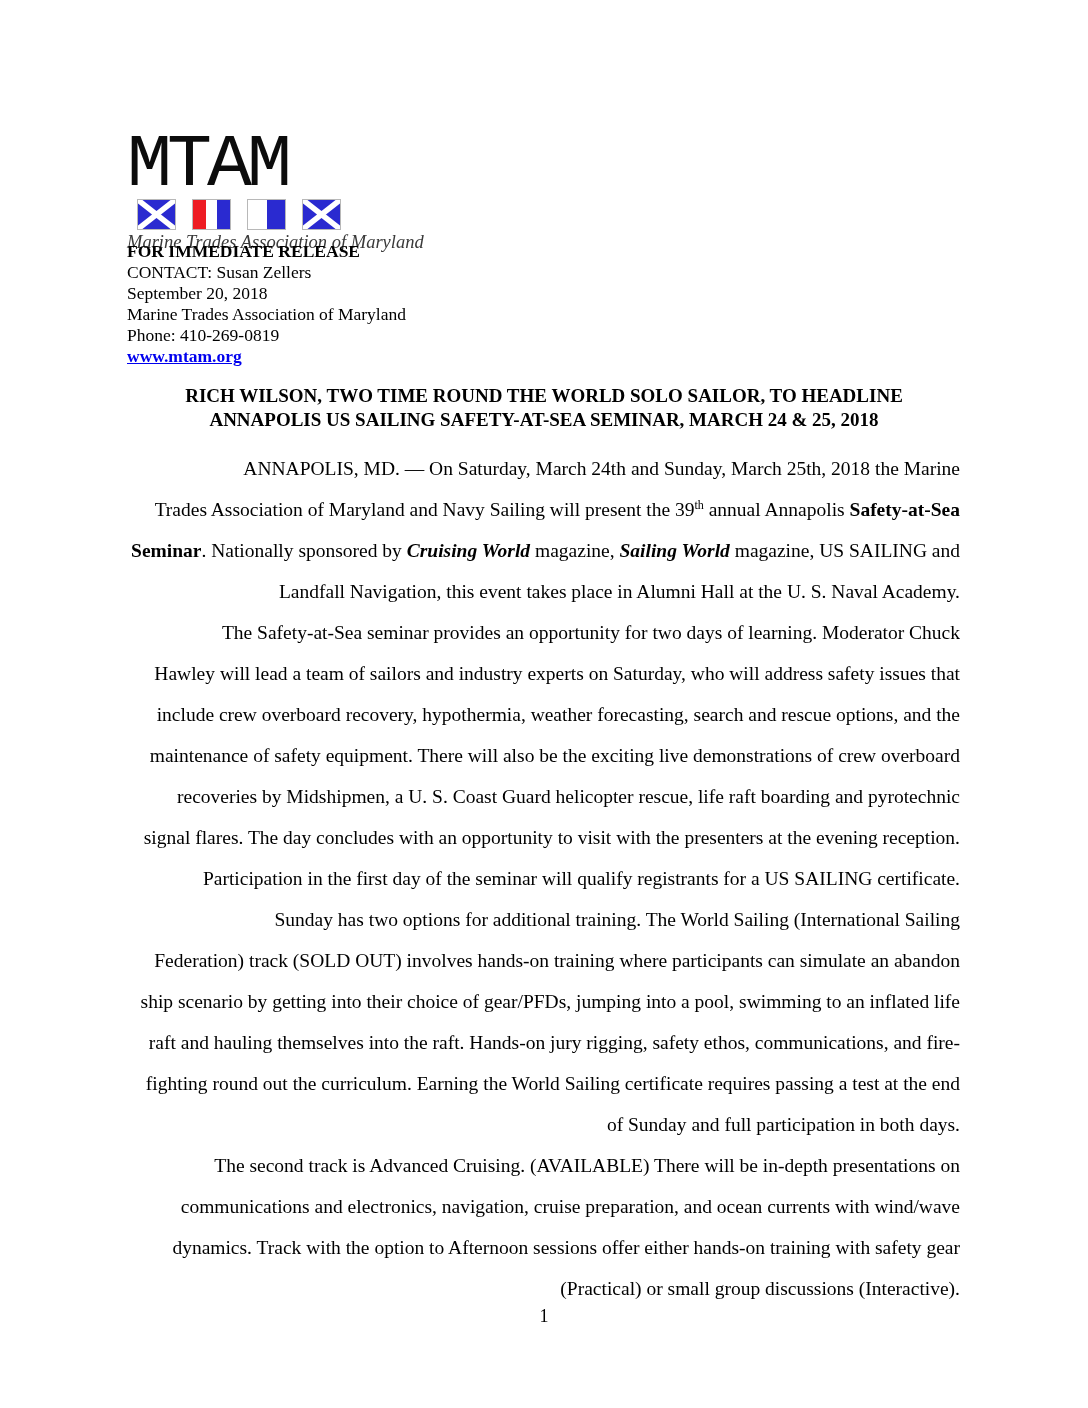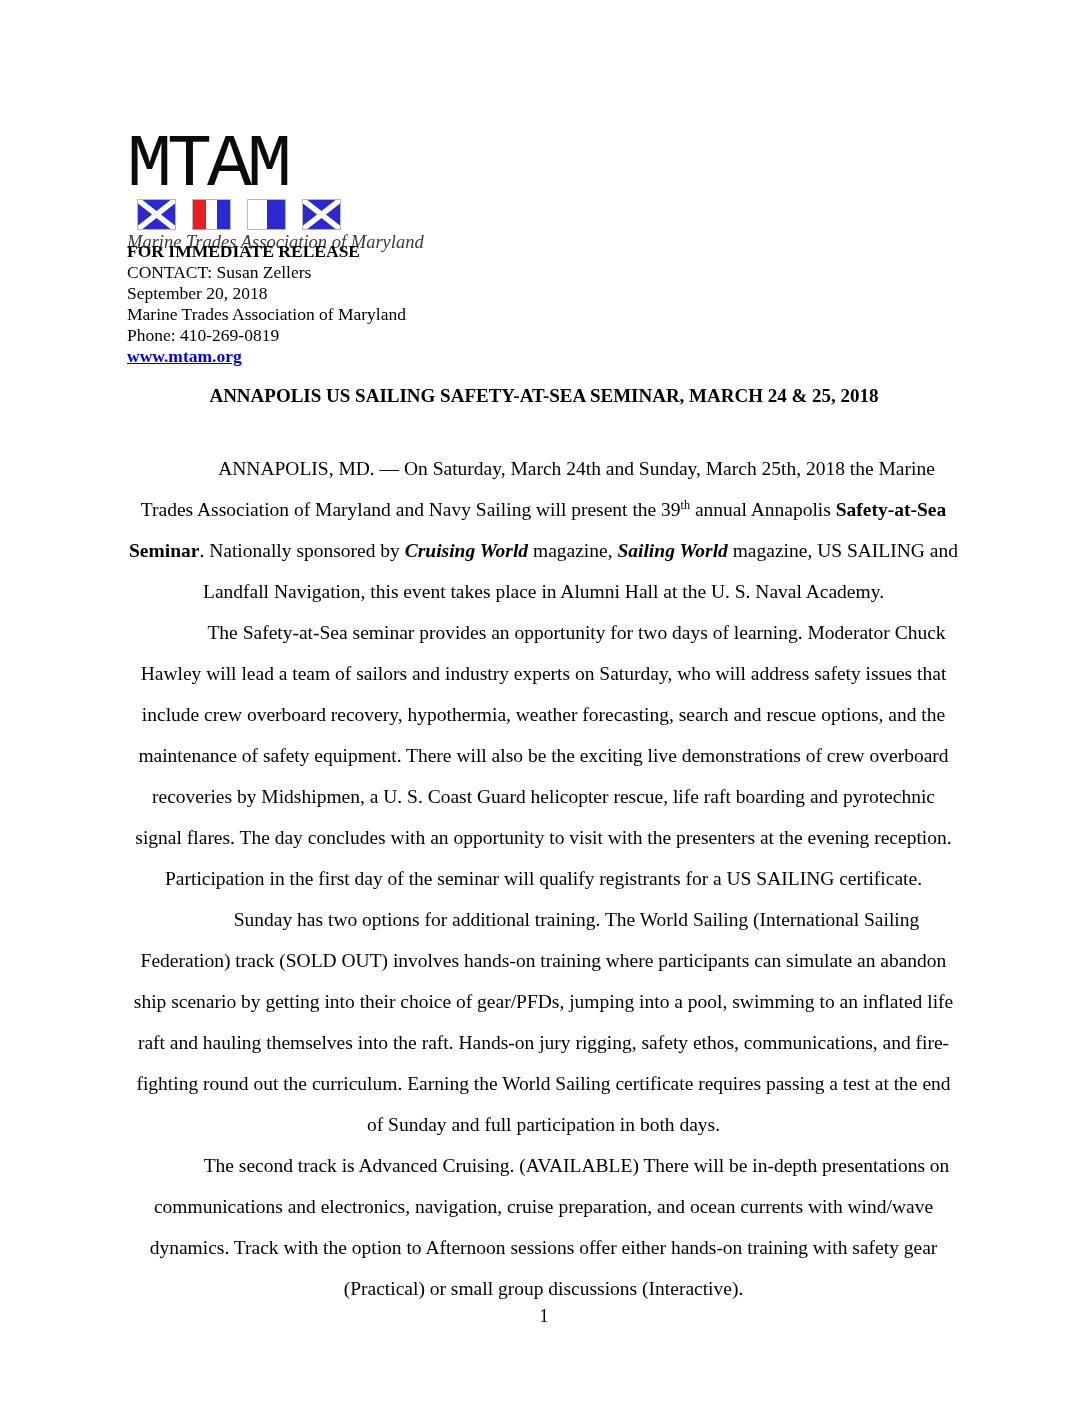--- a/index.html
+++ b/index.html
@@ -82,21 +82,21 @@
   }
 
   
   .body-text {
     position: absolute;
     left: 127px;
     top: 448px;
     width: 833px;
     font-size: 19.5px;
     line-height: 41px;
-    text-align: center;
+    text-align: right;
   }
   .body-para {
     margin: 0;
     text-indent: 66px;
   }
   .body-para sup {
     font-size: 0.62em;
     line-height: 0;
   }
 
@@ -150,20 +150,21 @@
   <div class="contact-block">
     <div class="contact-line release-line">FOR IMMEDIATE RELEASE</div>
     <div class="contact-line">CONTACT: Susan Zellers</div>
     <div class="contact-line">September 20, 2018</div>
     <div class="contact-line">Marine Trades Association of Maryland</div>
     <div class="contact-line">Phone: 410-269-0819</div>
     <div class="contact-line"><a class="website-link">www.mtam.org</a></div>
   </div>
 
   <div class="headline">
+    <div>RICH WILSON, TWO TIME ROUND THE WORLD SOLO SAILOR, TO HEADLINE</div>
     <div>ANNAPOLIS US SAILING SAFETY-AT-SEA SEMINAR, MARCH 24 &amp; 25, 2018</div>
   </div>
 
   <div class="body-text">
       <p class="body-para"><span>ANNAPOLIS, MD. — On Saturday, March 24th and Sunday, March 25th, 2018 the Marine Trades Association of Maryland and Navy Sailing will present the 39</span><sup>th</sup><span> annual Annapolis </span><span style="font-weight: bold;">Safety-at-Sea Seminar</span><span>. Nationally sponsored by </span><span style="font-weight: bold; font-style: italic;">Cruising World</span><span> magazine, </span><span style="font-weight: bold; font-style: italic;">Sailing World</span><span> magazine, US SAILING and Landfall Navigation, this event takes place in Alumni Hall at the U. S. Naval Academy.</span></p>
       <p class="body-para"><span>The Safety-at-Sea seminar provides an opportunity for two days of learning. Moderator Chuck Hawley will lead a team of sailors and industry experts on Saturday, who will address safety issues that include crew overboard recovery, hypothermia, weather forecasting, search and rescue options, and the maintenance of safety equipment. There will also be the exciting live demonstrations of crew overboard recoveries by Midshipmen, a U. S. Coast Guard helicopter rescue, life raft boarding and pyrotechnic signal flares. The day concludes with an opportunity to visit with the presenters at the evening reception. Participation in the first day of the seminar will qualify registrants for a US SAILING certificate.</span></p>
       <p class="body-para"><span>Sunday has two options for additional training. The World Sailing (International Sailing Federation) track (SOLD OUT) involves hands-on training where participants can simulate an abandon ship scenario by getting into their choice of gear/PFDs, jumping into a pool, swimming to an inflated life raft and hauling themselves into the raft.  Hands-on jury rigging, safety ethos, communications, and fire-fighting round out the curriculum.   Earning the World Sailing certificate requires passing a test at the end of Sunday and full participation in both days.</span></p>
       <p class="body-para"><span>The second track is Advanced Cruising. (AVAILABLE) There will be in-depth presentations on communications and electronics, navigation, cruise preparation, and ocean currents with wind/wave dynamics. Track with the option to Afternoon sessions offer either hands-on training with safety gear (Practical) or small group discussions (Interactive).</span></p>
     </div>
 

